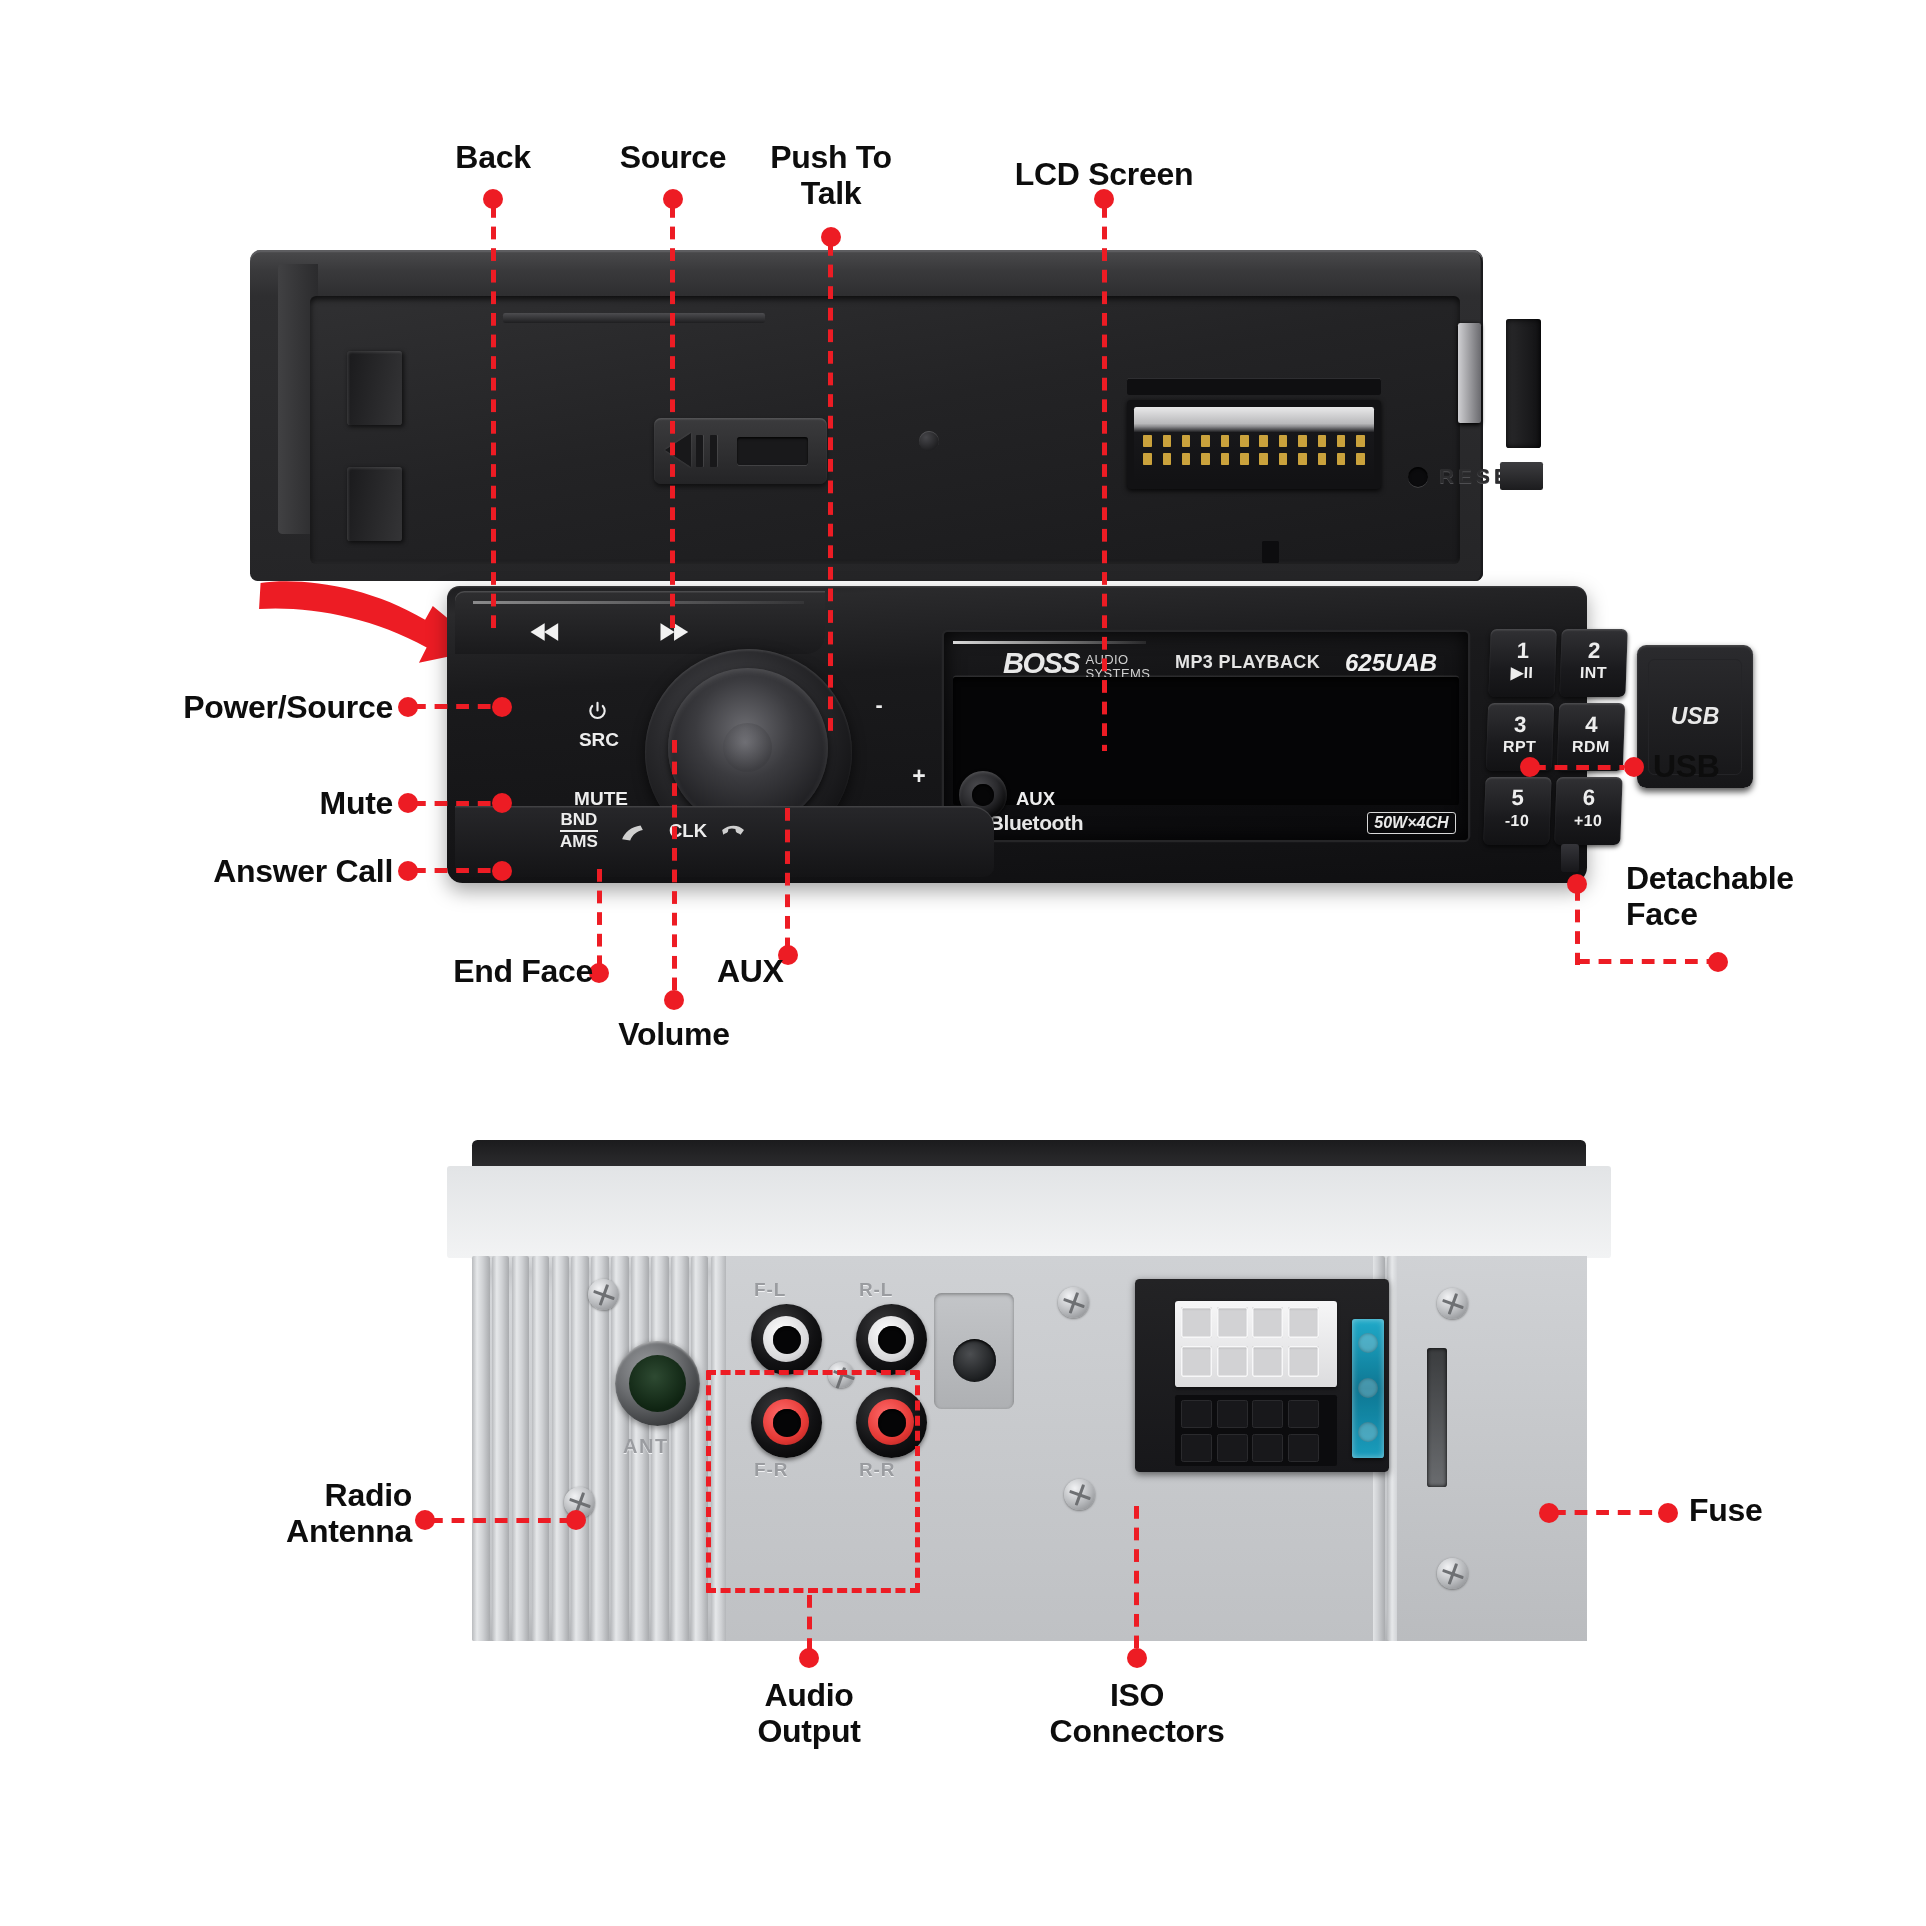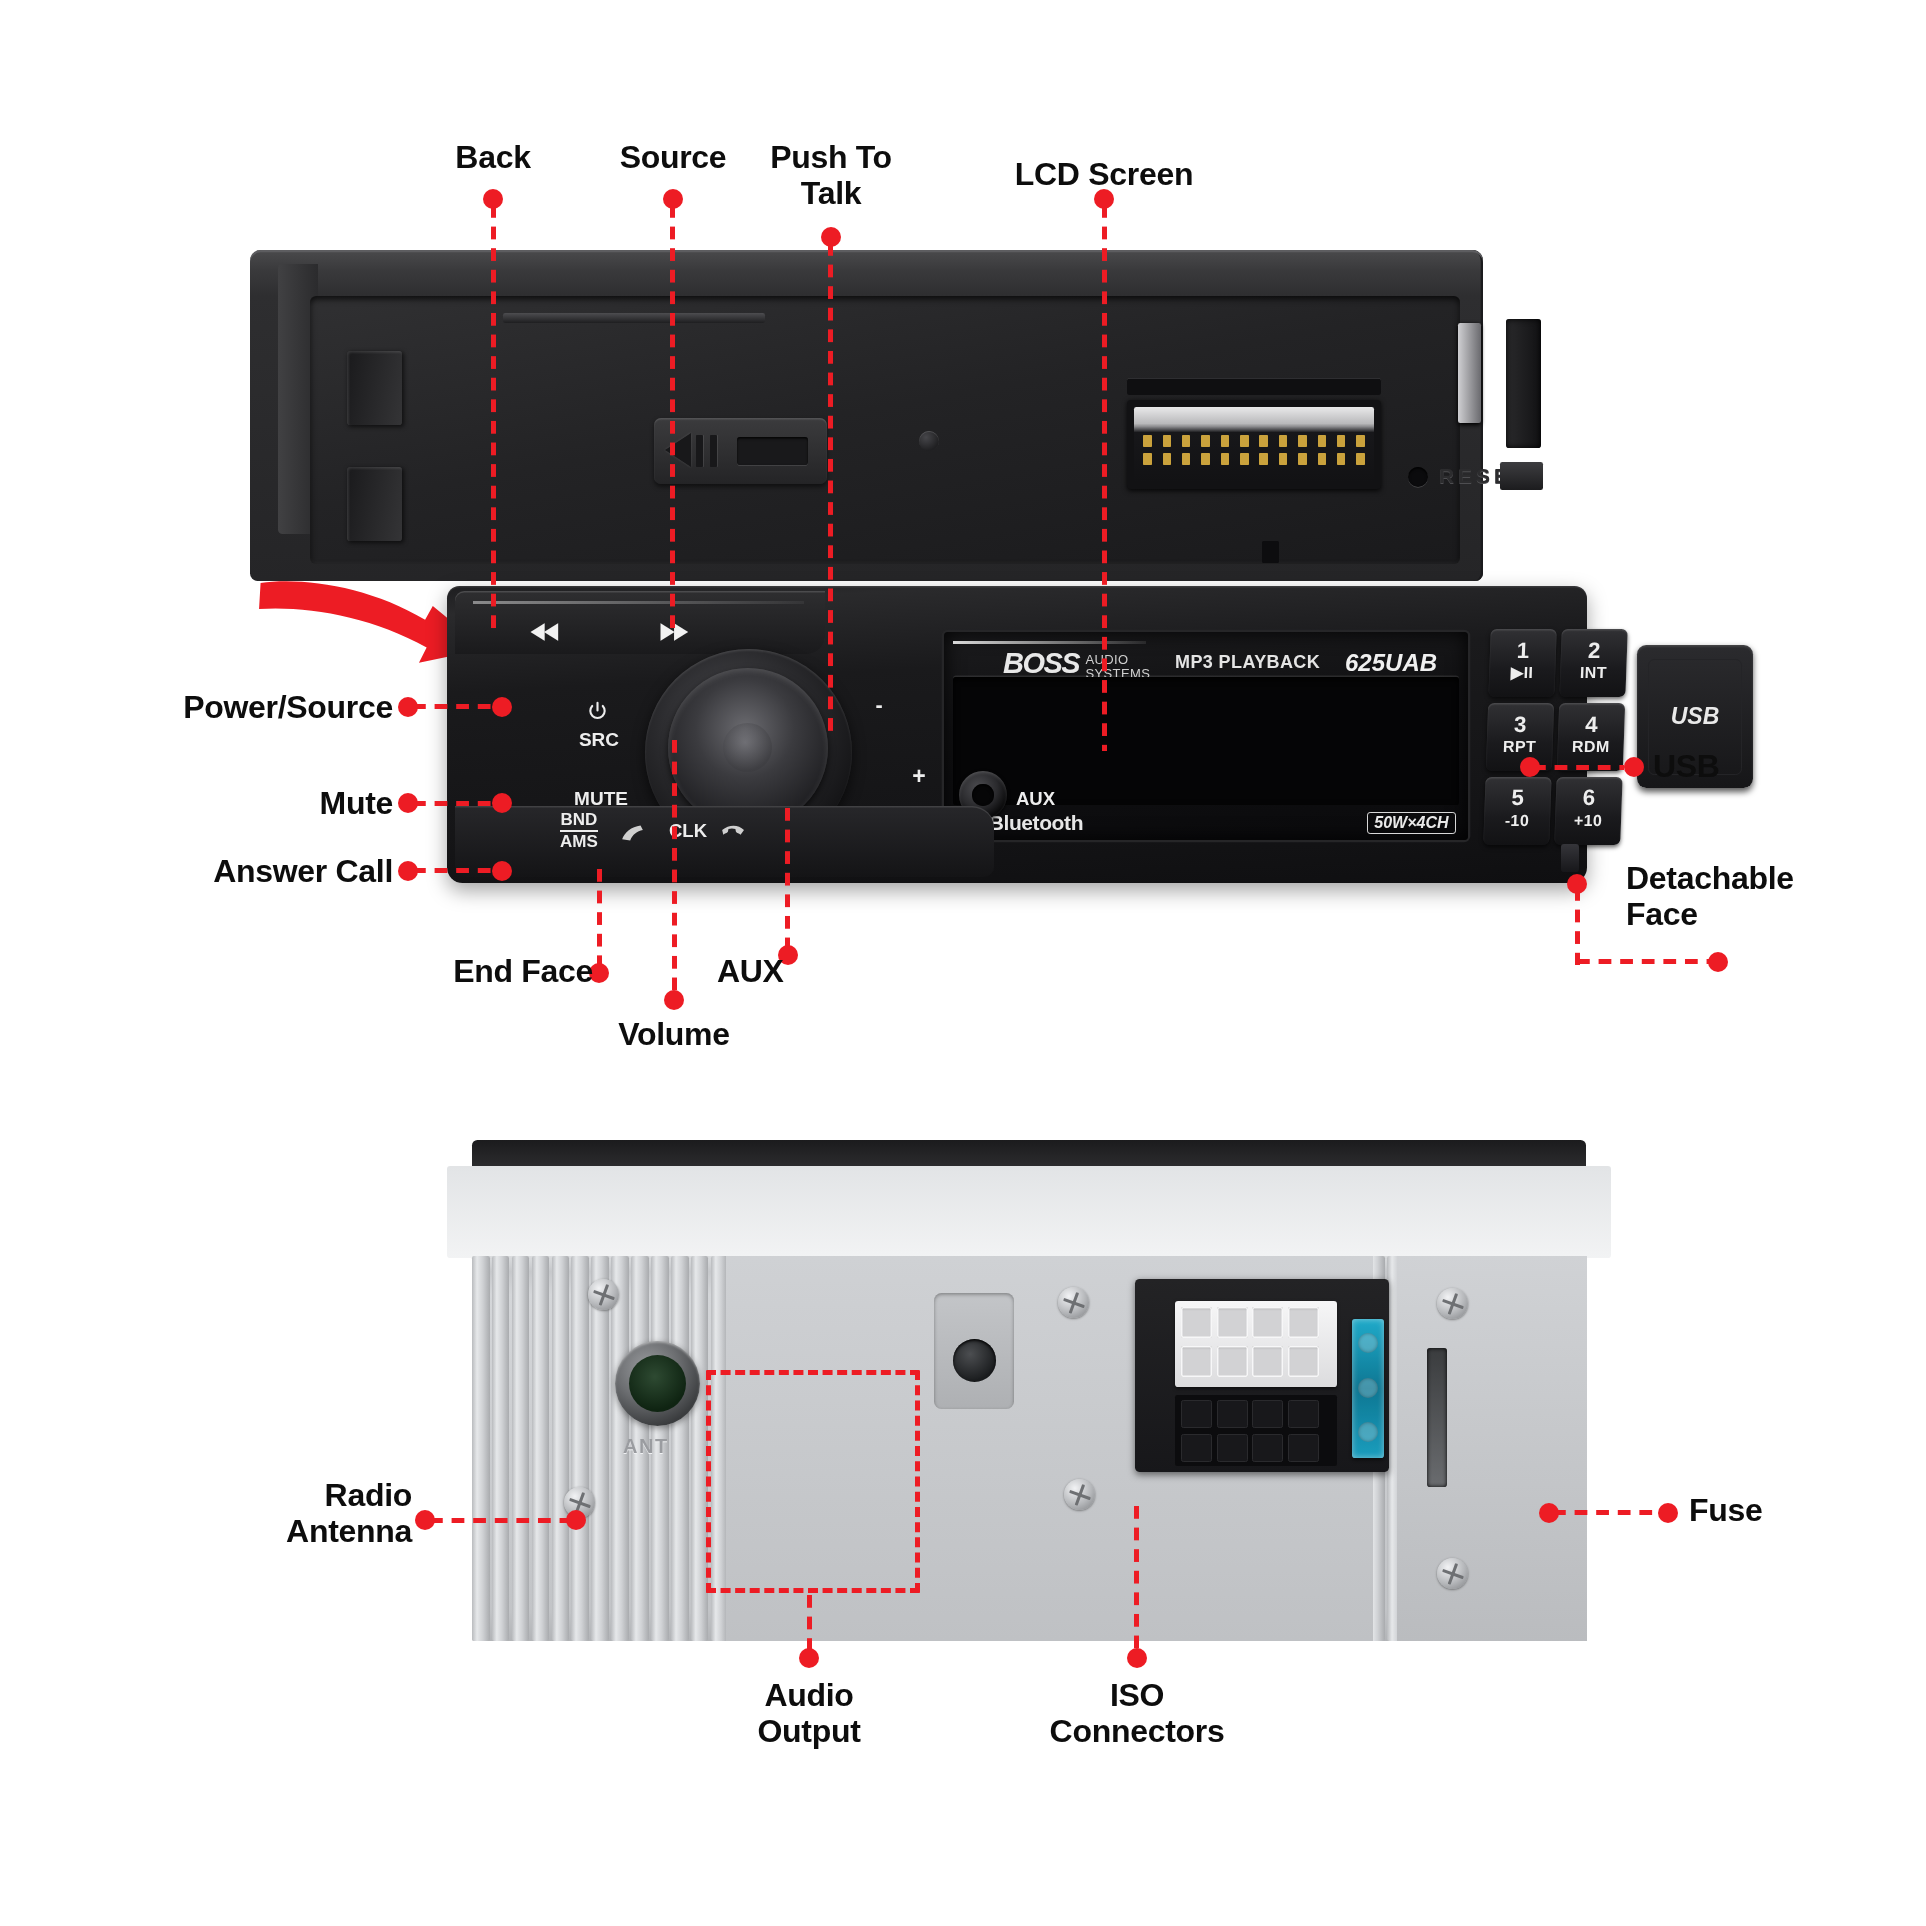--- a/index.html
+++ b/index.html
@@ -527,20 +527,43 @@
 
       <div class="center-plate"></div>
 
       <div class="ant-jack">
           <div class="ant-hole"></div>
         </div>
       <div class="ant-lbl">ANT</div>
       <div class="screw" style="left:116px; top:23px;"></div>
       <div class="screw" style="left:92px; top:231px;"></div>
 
+      <div class="rca-area">
+        <div class="rca-lbl" style="left:3.1px; top:0;">F-L</div>
+        <div class="rca-lbl" style="left:108px; top:0;">R-L</div>
+        <div class="rca" style="left:0; top:25px;">
+            <div class="ring"></div>
+            <div class="inner"></div>
+          </div>
+        <div class="rca" style="left:105px; top:25px;">
+            <div class="ring"></div>
+            <div class="inner"></div>
+          </div>
+        <div class="rca red" style="left:0; top:108px;">
+            <div class="ring"></div>
+            <div class="inner"></div>
+          </div>
+        <div class="rca red" style="left:105px; top:108px;">
+            <div class="ring"></div>
+            <div class="inner"></div>
+          </div>
+        <div class="rca-lbl" style="left:3.1px; top:180px;">F-R</div>
+        <div class="rca-lbl" style="left:108px; top:180px;">R-R</div>
+        <div class="screw" style="left:77px; top:83px; width:26px;height:26px;"></div>
+      </div>
 
       <div class="mount-hole">
           <i></i>
         </div>
       <div class="screw" style="left:586px; top:31px;"></div>
       <div class="screw" style="left:592px; top:223px;"></div>
 
       <div class="iso-block">
         <div class="iso-white">
           <div class="cell" style="left:6.2px; top:6.2px;"></div>

